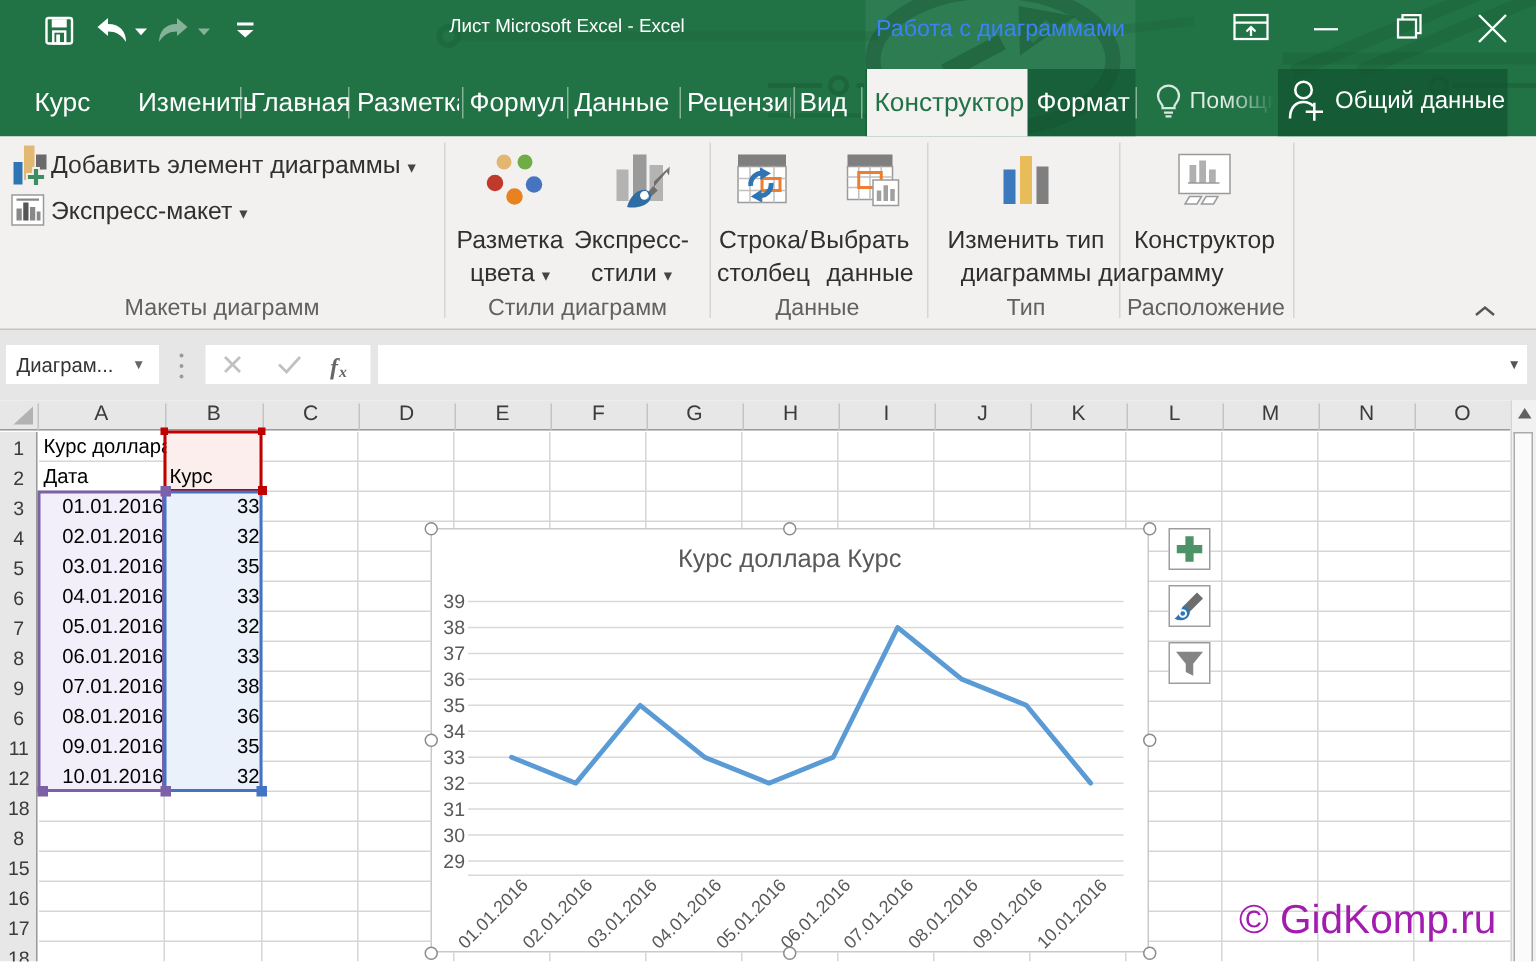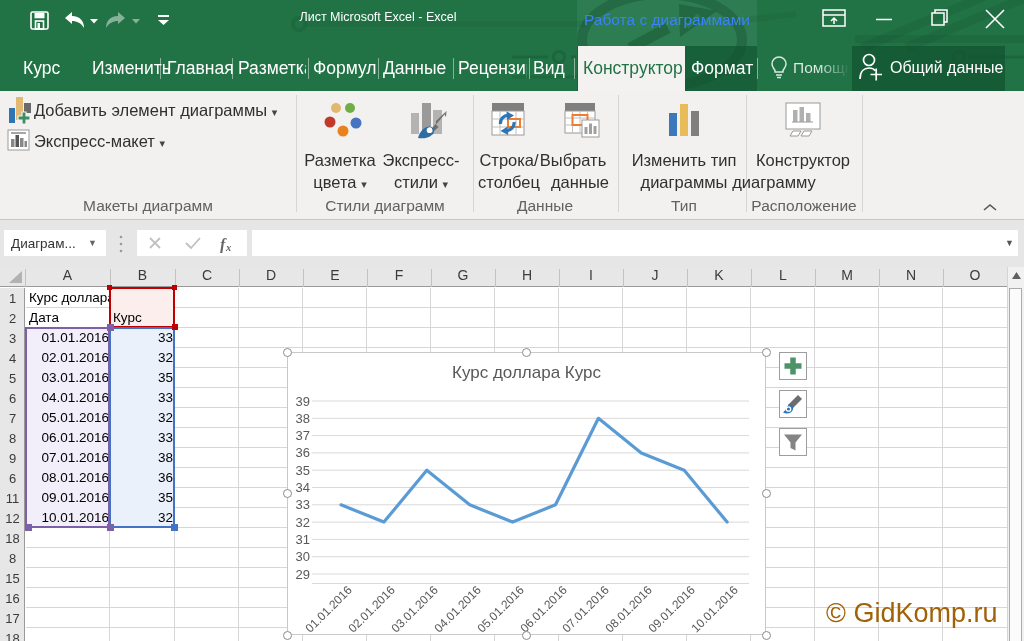--- a/index.html
+++ b/index.html
@@ -451,13 +451,13 @@
   </svg>
 <svg class="abs" style="left:779px;top:390px" width="28" height="28" viewBox="0 0 28 28">
   <path d="M19 5 L23 9 L13 19 L9 15 Z" fill="#6d6d6d"></path>
   <path d="M10.5 14 C7.5 16 8 19.5 4 22.5 C8 24.5 12.5 23.5 14 19.5 C14.8 17.3 13.5 15 10.5 14 Z" fill="#2e75b6"></path>
   <circle cx="9.5" cy="19" r="2.2" fill="none" stroke="#fff" stroke-width="1.3"></circle>
 </svg>
 <svg class="abs" style="left:779px;top:428px" width="28" height="28" viewBox="0 0 28 28">
   <path d="M5 6.5 L23 6.5 L16.5 14.5 L16.5 22.5 L11.5 20 L11.5 14.5 Z" fill="#848484"></path>
 </svg>
 
-<div class="abs" style="left:826px;top:598px;font-size:27px;color:#a16207;white-space:nowrap;">© GidKomp.ru</div>
+<div class="abs" style="left:826px;top:598px;font-size:27px;color:#a21caf;white-space:nowrap;">© GidKomp.ru</div>
 
 </body></html>

